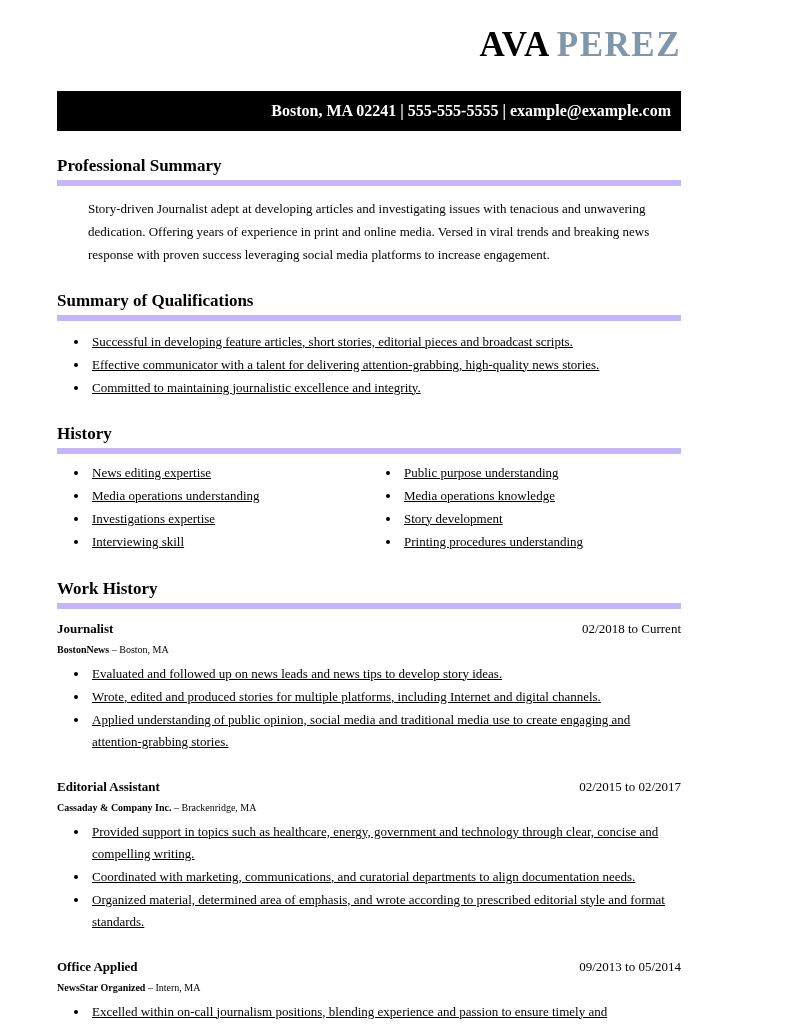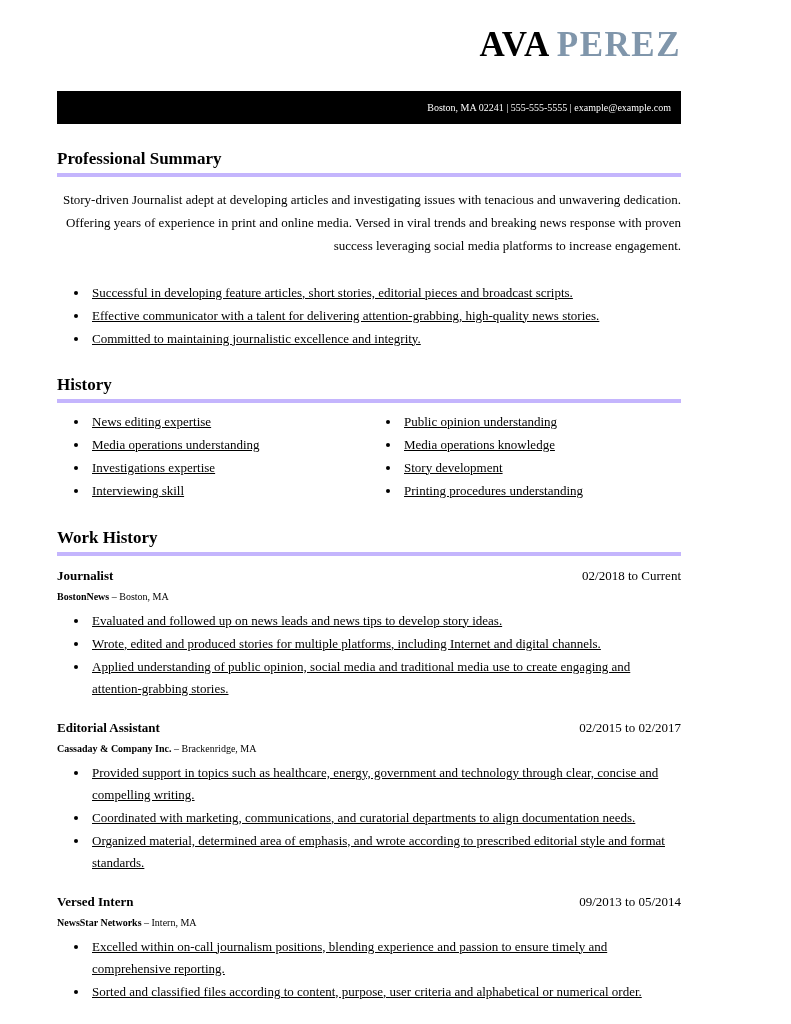--- a/index.html
+++ b/index.html
@@ -19,59 +19,60 @@
     letter-spacing: 1.5px;
     margin-top: 10px;
     line-height: 1.1;
   }
   .name .last { color: var(--accent, #8096AB); margin-left: 6px; }
 
   .contact-bar {
     background: var(--bar, #000000);
     color: #ffffff;
     text-align: right;
-    font-weight: normal;
-    font-size: 10px;
+    font-weight: bold;
+    font-size: 16px;
     padding: 11px 10px 11px 10px;
     margin-top: 26px;
   }
 
   .section { margin-top: 25px; }
   .section-title {
     font-size: 17px;
     font-weight: bold;
     padding-bottom: 4px;
-    border-bottom: 4px solid #c4b5fd;
+    border-bottom: 6px solid #c4b5fd;
   }
 
   .summary-text {
     margin-top: 11px;
     font-size: 13px;
     line-height: 23px;
-    text-align: right;
+    text-align: left;
+    margin-left: 31px;
   }
 
   ul.bullets {
     margin-top: 10px;
     padding-left: 32px;
     font-size: 13px;
     list-style-type: disc;
     text-decoration: underline;
   }
   ul.bullets li {
     padding-left: 3px;
     line-height: 22px;
     margin-bottom: 1px;
   }
 
   .skills-columns { display: flex; }
   .skills-columns ul.bullets { width: 50%; margin-top: 8px; }
 
   .job { margin-top: 12px; }
-  .job + .job { margin-top: 20px; }
+  .job + .job { margin-top: 26px; }
   .job-header {
     display: flex;
     justify-content: space-between;
     align-items: center;
     font-size: 13px;
   }
   .job-title { font-weight: bold; }
   .job-dates { font-weight: normal; }
   .company-line { margin-top: 7px; font-size: 10px; }
   .company { font-weight: bold; }
@@ -89,38 +90,39 @@
   <div class="contact-bar">
     <span>Boston, MA 02241 | 555-555-5555 | example@example.com</span>
   </div>
 
   <div class="section">
     <div class="section-title">Professional Summary</div>
     <p class="summary-text">Story-driven Journalist adept at developing articles and investigating issues with tenacious and unwavering dedication. Offering years of experience in print and online media. Versed in viral trends and breaking news response with proven success leveraging social media platforms to increase engagement.</p>
   </div>
 
   <div class="section">
+    <div class="section-title">Summary of Qualifications</div>
     <ul class="bullets">
         <li>Successful in developing feature articles, short stories, editorial pieces and broadcast scripts.</li>
         <li>Effective communicator with a talent for delivering attention-grabbing, high-quality news stories.</li>
         <li>Committed to maintaining journalistic excellence and integrity.</li>
       </ul>
   </div>
 
   <div class="section">
     <div class="section-title">History</div>
     <div class="skills-columns">
       <ul class="bullets">
           <li>News editing expertise</li>
           <li>Media operations understanding</li>
           <li>Investigations expertise</li>
           <li>Interviewing skill</li>
         </ul>
       <ul class="bullets">
-          <li>Public opinion understanding</li>
+          <li>Public purpose understanding</li>
           <li>Media operations knowledge</li>
           <li>Story development</li>
           <li>Printing procedures understanding</li>
         </ul>
     </div>
   </div>
 
   <div class="section">
     <div class="section-title">Work History</div>
 
@@ -151,25 +153,25 @@
       </div>
       <ul class="bullets">
           <li>Provided support in topics such as healthcare, energy, government and technology through clear, concise and compelling writing.</li>
           <li>Coordinated with marketing, communications, and curatorial departments to align documentation needs.</li>
           <li>Organized material, determined area of emphasis, and wrote according to prescribed editorial style and format standards.</li>
         </ul>
     </div>
 
     <div class="job">
       <div class="job-header">
-        <span class="job-title">Versed Intern</span>
+        <span class="job-title">Office Applied</span>
         <span class="job-dates">09/2013 to 05/2014</span>
       </div>
       <div class="company-line">
-        <span class="company">NewsStar Networks</span>
+        <span class="company">NewsStar Organized</span>
         <span class="location">– Intern, MA</span>
       </div>
       <ul class="bullets">
           <li>Excelled within on-call journalism positions, blending experience and passion to ensure timely and comprehensive reporting.</li>
           <li>Sorted and classified files according to content, purpose, user criteria and alphabetical or numerical order.</li>
         </ul>
     </div>
   </div>
 
 </div>

